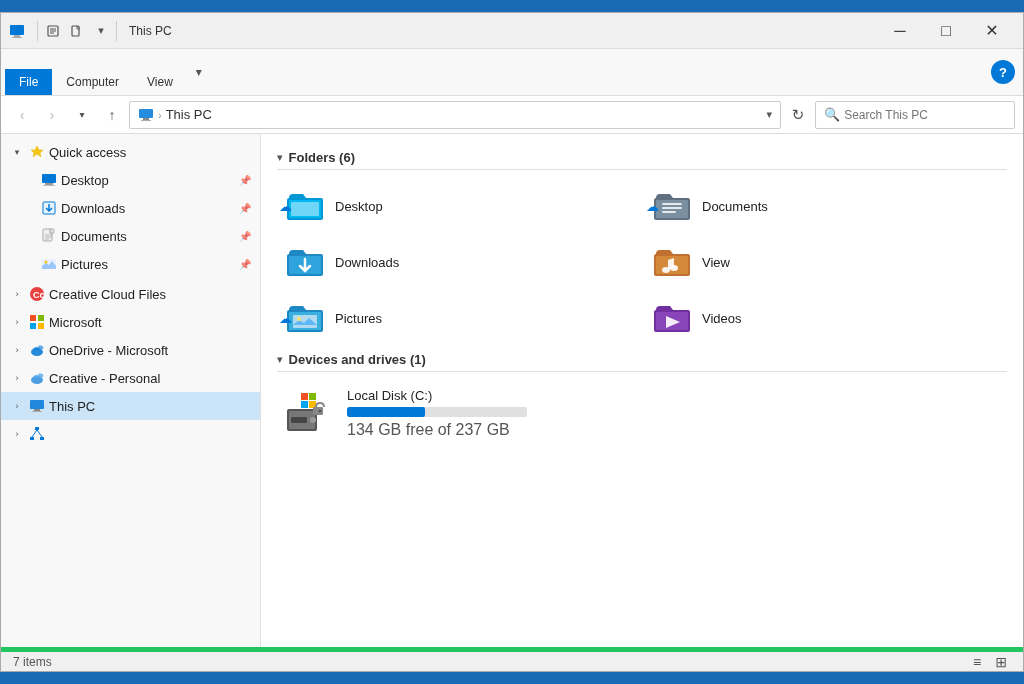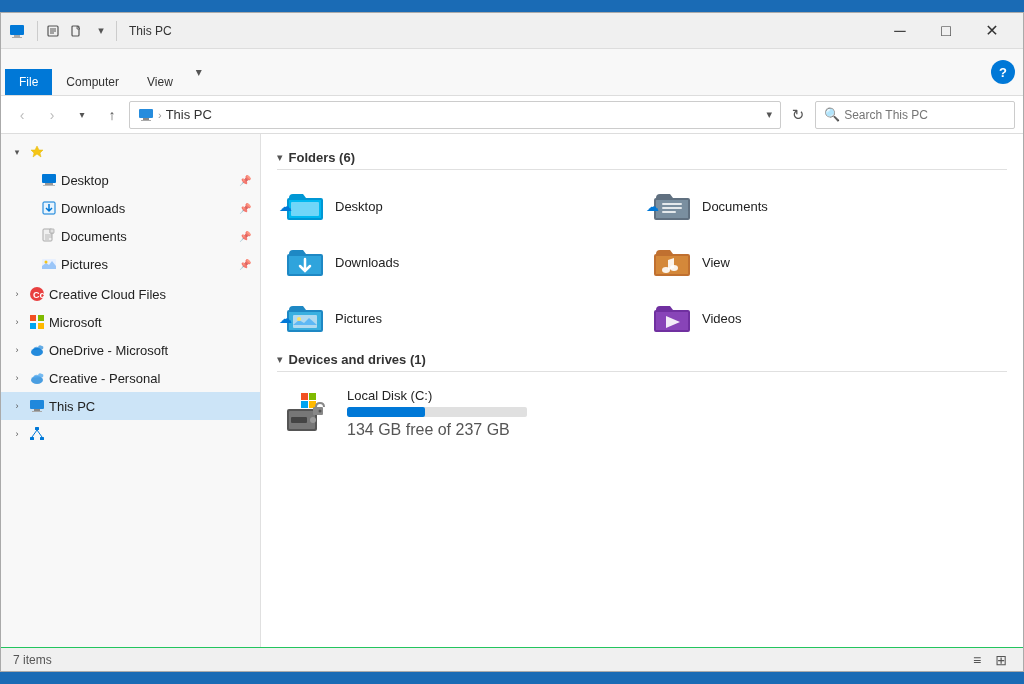--- a/index.html
+++ b/index.html
@@ -343,21 +343,21 @@
       height: 100%;
       background: #0078d7;
       border-radius: 2px;
     }
     .drive-space { font-size: 16px; color: #555; }
 
     
     .statusbar {
       height: 24px;
       background: #f0f0f0;
-      border-top: 1px solid #22c55e;
+      border-top: 5px solid #22c55e;
       display: flex;
       align-items: center;
       padding: 0 12px;
     }
     .statusbar-text { font-size: 12px; color: #555; flex: 1; }
     .statusbar-view-btns {
       display: flex;
       gap: 4px;
     }
     .view-btn {
@@ -453,20 +453,21 @@
     <div class="sidebar">
 
       <div class="sidebar-section">
         <div class="sidebar-item">
           <div class="expand-btn">▾</div>
           <div class="sidebar-item-icon">
             <svg width="16" height="16" viewBox="0 0 16 16">
               <polygon points="8,2 10,6 14,6 11,9 12,13 8,10 4,13 5,9 2,6 6,6" fill="#f5c518" stroke="#e5b800" stroke-width="0.5"></polygon>
             </svg>
           </div>
+          <span class="sidebar-item-label">Quick access</span>
         </div>
 
         <div class="sidebar-item sidebar-child">
           <div class="sidebar-item-icon">
             <svg width="16" height="16" viewBox="0 0 16 16">
               <rect x="1" y="2" width="14" height="9" rx="1" fill="#0078d7"></rect>
               <rect x="4" y="11" width="8" height="2" fill="#999"></rect>
               <rect x="2" y="13" width="12" height="1" fill="#bbb"></rect>
             </svg>
           </div>

